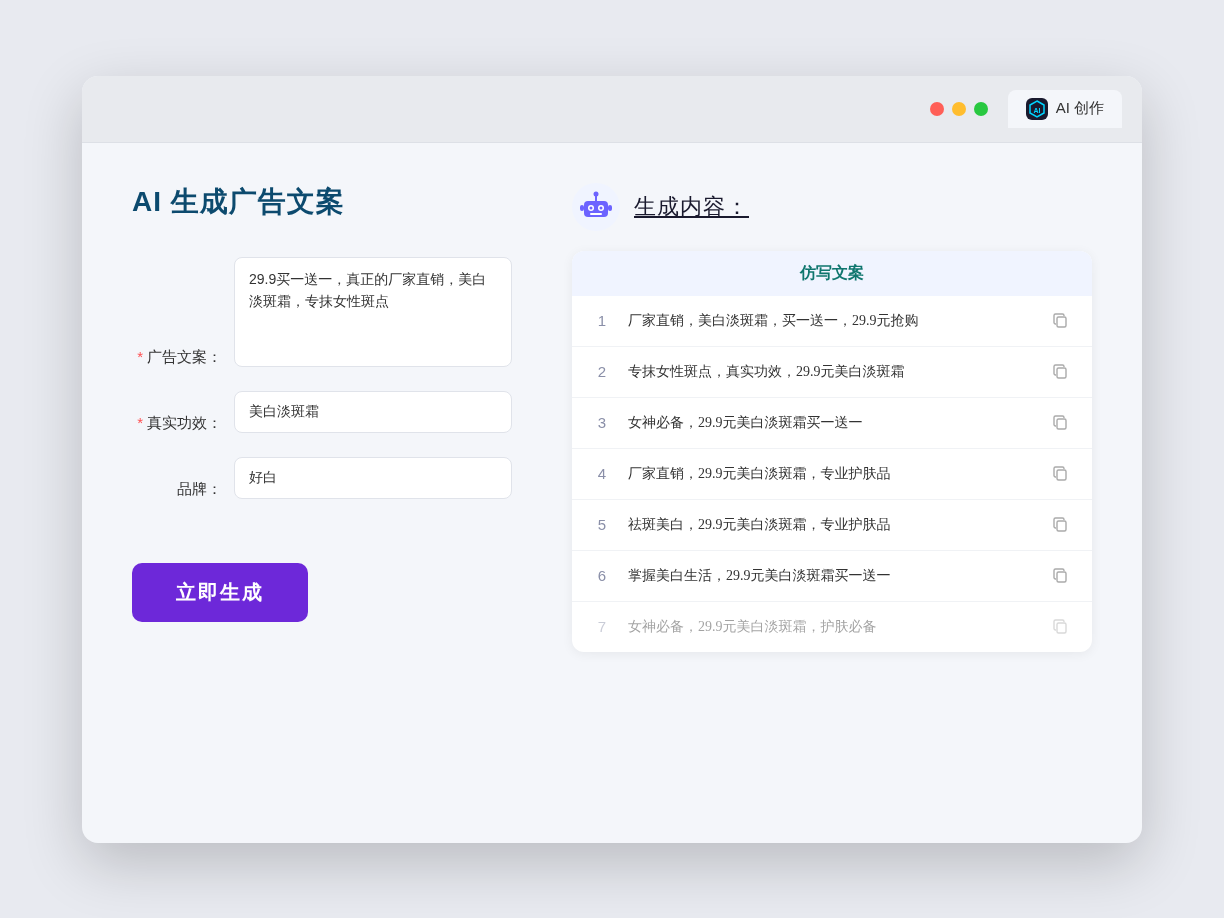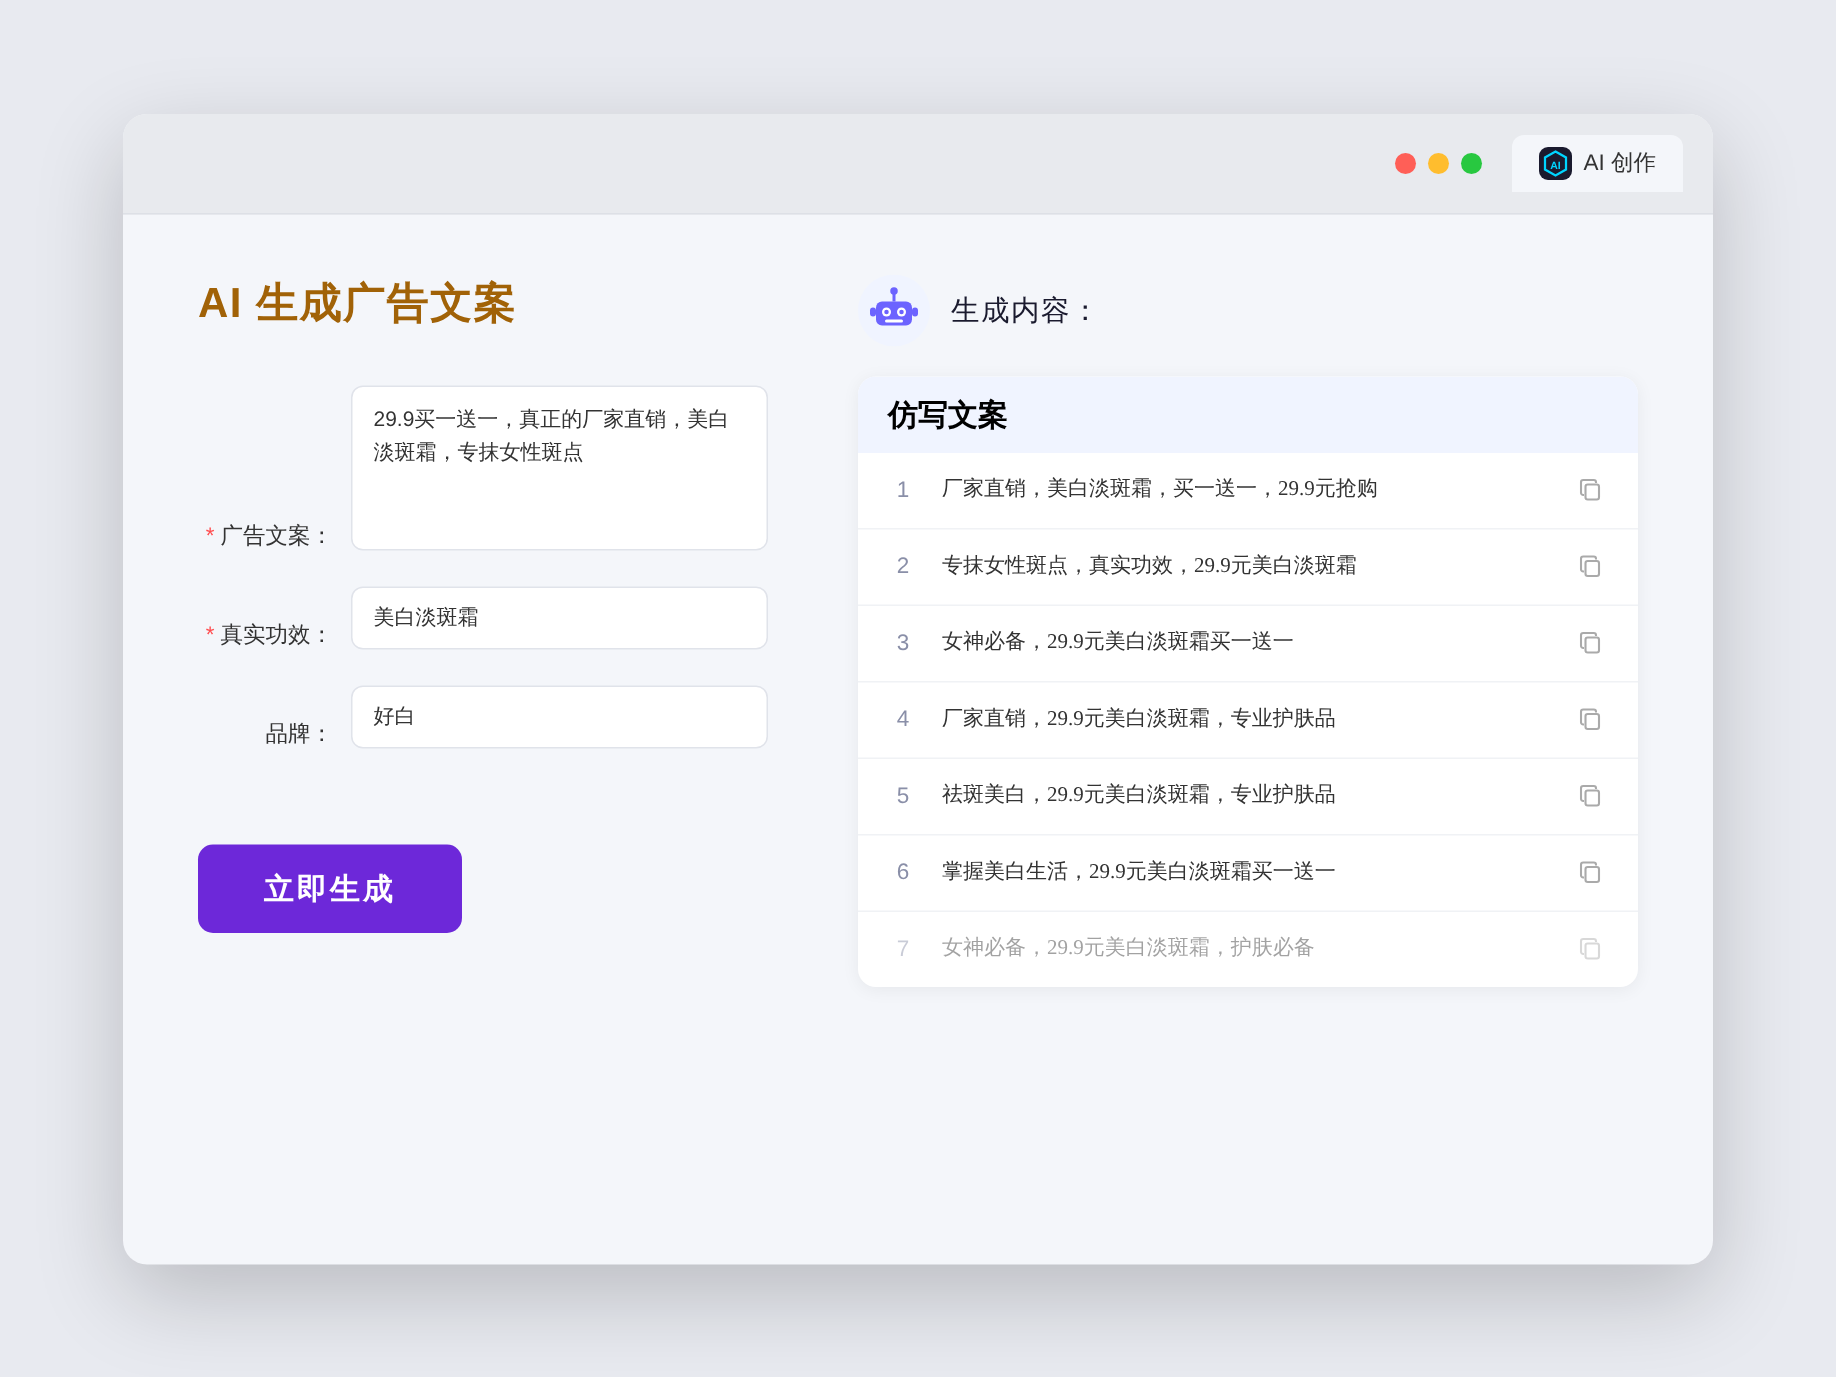--- a/index.html
+++ b/index.html
@@ -77,21 +77,21 @@
     }
 
     
     .left-panel {
       flex: 0 0 380px;
     }
 
     .page-title {
       font-size: 28px;
       font-weight: bold;
-      color: #a16207;
+      color: #0c4a6e;
       margin-bottom: 36px;
       letter-spacing: 1px;
     }
 
     .form-group {
       display: flex;
       align-items: flex-end;
       margin-bottom: 24px;
       gap: 12px;
     }
@@ -155,39 +155,41 @@
       gap: 14px;
       margin-bottom: 20px;
     }
 
     .robot-icon {
       width: 48px;
       height: 48px;
     }
 
     .result-title {
-      font-size: 19px;
+      font-size: 22px;
       color: #1a1a2e;
       font-weight: 500;
       letter-spacing: 1px;
+      text-decoration: underline;
     }
 
     .result-table {
       background: white;
       border-radius: 12px;
       overflow: hidden;
       box-shadow: 0 2px 12px rgba(0,0,0,0.06);
     }
 
     .result-table-header {
       background: #f0f4ff;
       padding: 12px 20px;
-      font-size: 20px;
+      font-size: 16px;
       font-weight: bold;
-      color: #000000;
+      color: #0f766e;
+      text-align: center;
     }
 
     .result-row {
       display: flex;
       align-items: center;
       padding: 14px 20px;
       border-bottom: 1px solid #f0f2f5;
       gap: 16px;
     }
 

